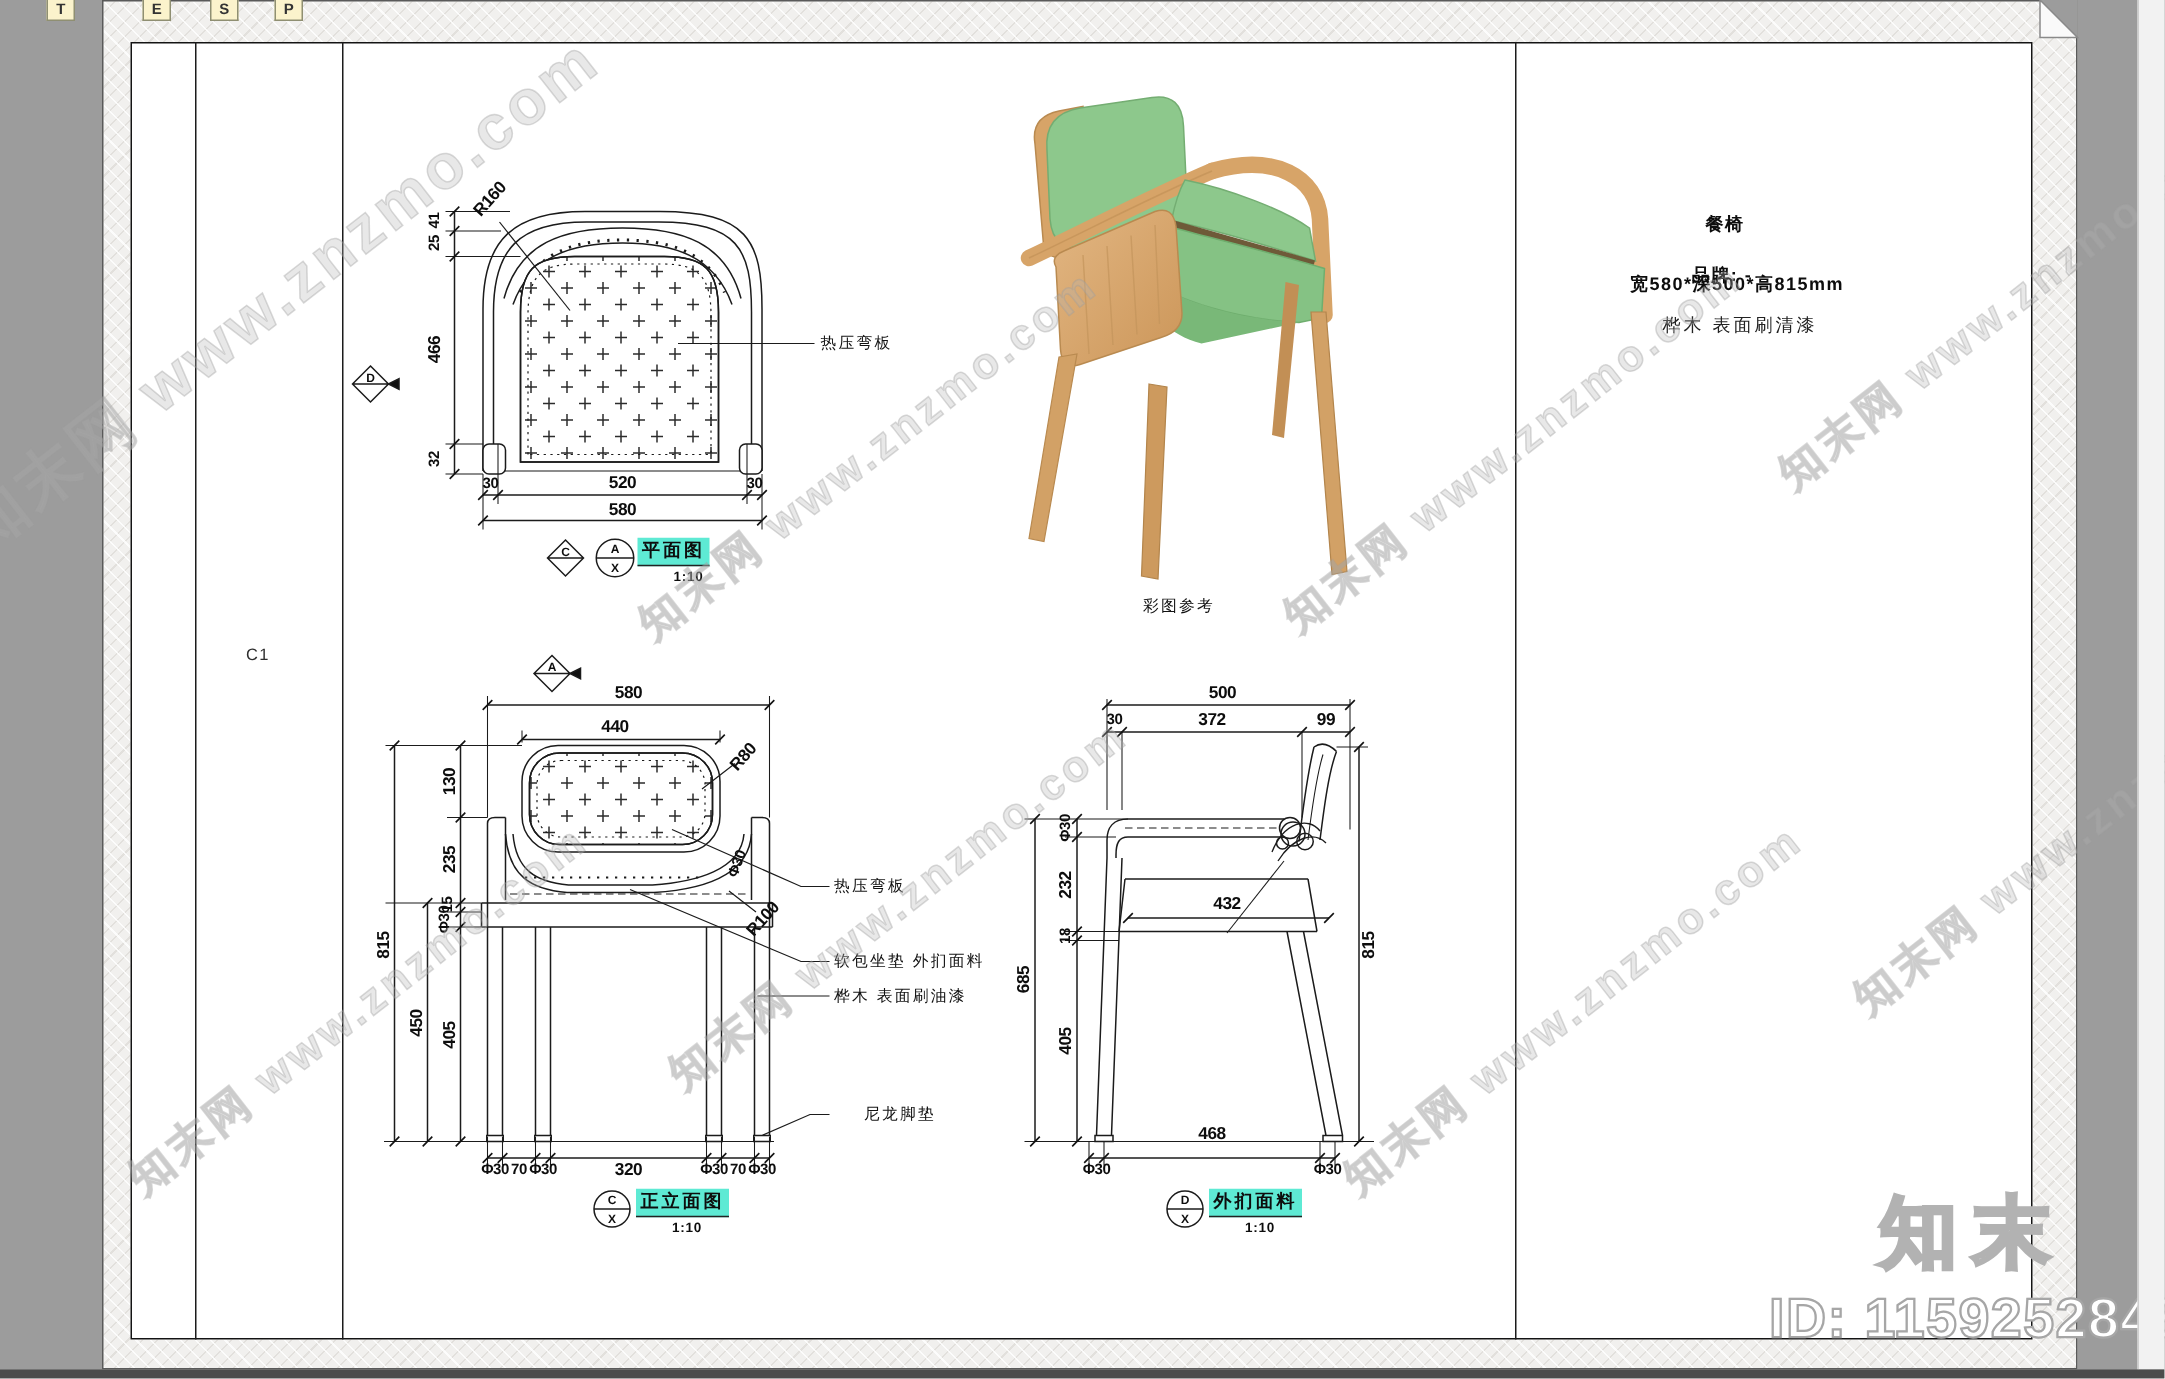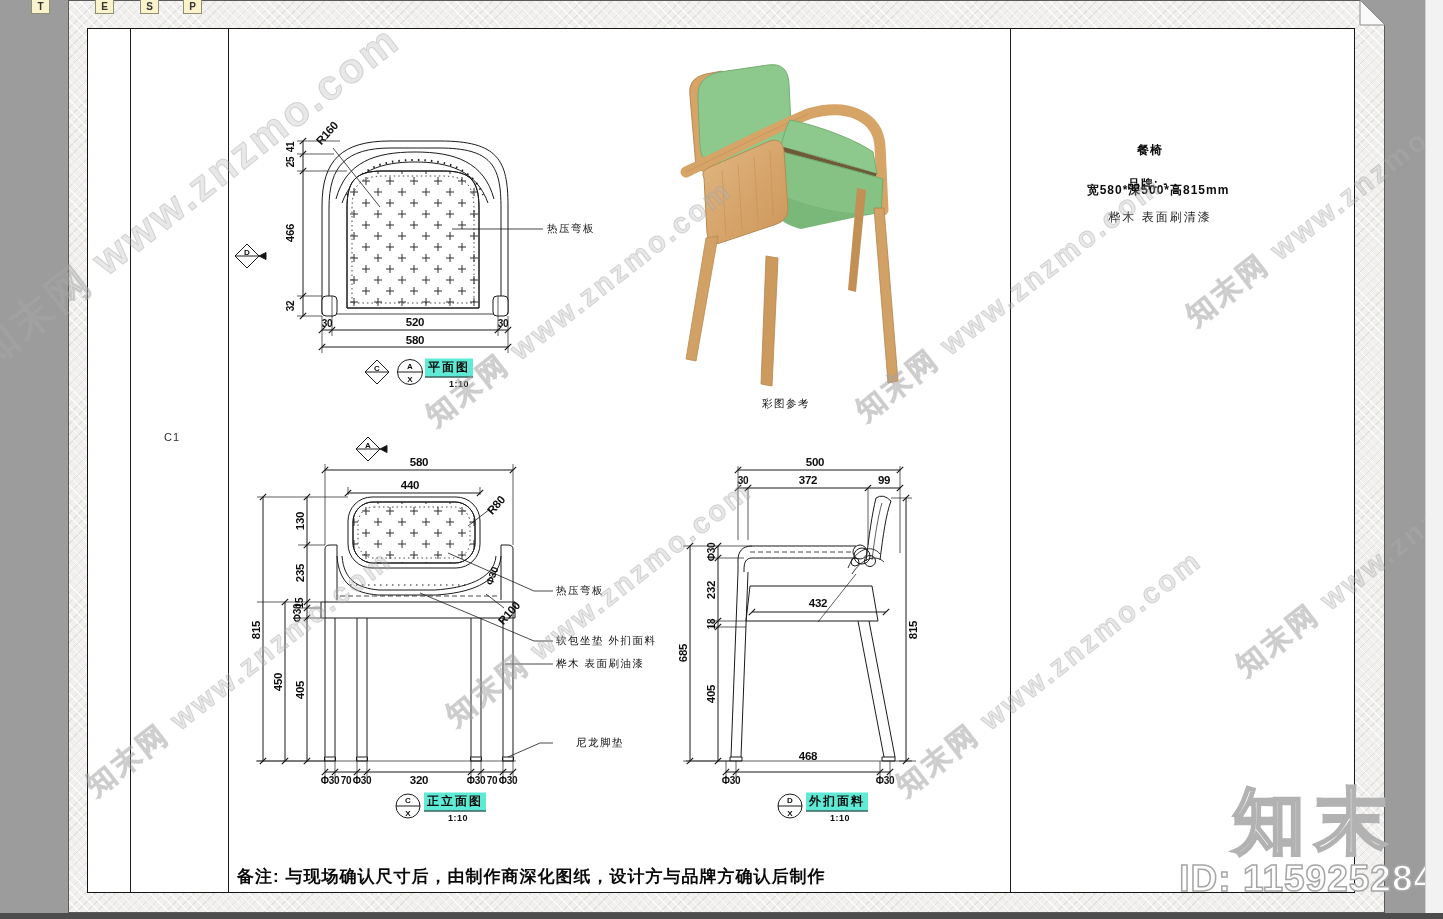--- a/index.html
+++ b/index.html
@@ -28,21 +28,21 @@
   .bub{font-size:8px;font-weight:700;}
   .vt{font-weight:700;font-size:12px;background:#5eead4;border-bottom:1px solid #222;padding:0 3px 1px;letter-spacing:2px;}
   .vs{font-weight:700;font-size:9px;letter-spacing:.5px;margin-left:12px;}
   .spec{font-weight:700;font-size:12px;letter-spacing:1px;}
   .specn{font-size:12px;letter-spacing:2px;color:#222;}
   #note{font-weight:700;font-size:17px;letter-spacing:1px;color:#0a0a0a;}
   #zone-ref{font-size:11px;color:#2e2e2e;letter-spacing:1px;}
   .wm{position:absolute;font-weight:700;white-space:nowrap;transform:rotate(-38deg);transform-origin:left center;
       color:rgba(178,178,178,.30);-webkit-text-stroke:1px rgba(158,158,158,.38);letter-spacing:3px;z-index:40;}
   .wm-lg{font-size:42px;} .wm-md{font-size:29px;}
-  #brand-logo{font-size:72px;font-weight:700;letter-spacing:10px;color:#fff;
+  #brand-logo{font-size:52px;font-weight:700;letter-spacing:10px;color:#fff;
       -webkit-text-stroke:2.5px #b2b2b2;text-shadow:0 0 1px #c8c8c8;z-index:60;}
   #id-badge{font-size:37px;font-weight:700;color:#fff;-webkit-text-stroke:1.5px #a6a6a6;
       text-shadow:0 0 1px #bdbdbd;z-index:60;letter-spacing:1px;}
   #scrollbar{right:0;top:0;width:18px;height:913px;background:#f2f2f2;border-left:1px solid #cfcfcf;z-index:70;box-sizing:border-box;}
   #bottom-bar{left:0;top:913px;width:1443px;height:6px;background:#4c4c4c;z-index:70;}
   #linework{left:0;top:0;z-index:10;pointer-events:none;}
   #labels{z-index:20;}
   svg{display:block;}
 </style>
 </head>
@@ -336,21 +336,20 @@
   <span class="L d r90" style="left:913px;top:630px;">815</span>
   <span class="L d" style="left:818px;top:603px;">432</span>
   <span class="L d10" style="left:731px;top:780px;">Φ30</span>
   <span class="L d" style="left:808px;top:756px;">468</span>
   <span class="L d10" style="left:885px;top:780px;">Φ30</span>
   <span class="L bub" style="left:790px;top:800px;">D</span>
   <span class="L bub" style="left:790px;top:813px;">X</span>
   <span class="La vt" style="left:806px;top:802px;">外扪面料</span>
   <span class="La vs" style="left:818px;top:818px;">1:10</span>
 
-  <span class="La" id="note" style="left:237px;top:876px;">备注: 与现场确认尺寸后，由制作商深化图纸，设计方与品牌方确认后制作</span>
 </div>
 
 <span class="wm wm-lg" style="left:-20px;top:330px;">知末网 www.znzmo.com</span>
 <span class="wm wm-md" style="left:430px;top:400px;">知末网 www.znzmo.com</span>
 <span class="wm wm-md" style="left:860px;top:395px;">知末网 www.znzmo.com</span>
 <span class="wm wm-md" style="left:1190px;top:300px;">知末网 www.znzmo.com</span>
 <span class="wm wm-md" style="left:90px;top:770px;">知末网 www.znzmo.com</span>
 <span class="wm wm-md" style="left:450px;top:700px;">知末网 www.znzmo.com</span>
 <span class="wm wm-md" style="left:900px;top:770px;">知末网 www.znzmo.com</span>
 <span class="wm wm-md" style="left:1240px;top:650px;">知末网 www.znzmo.com</span>

